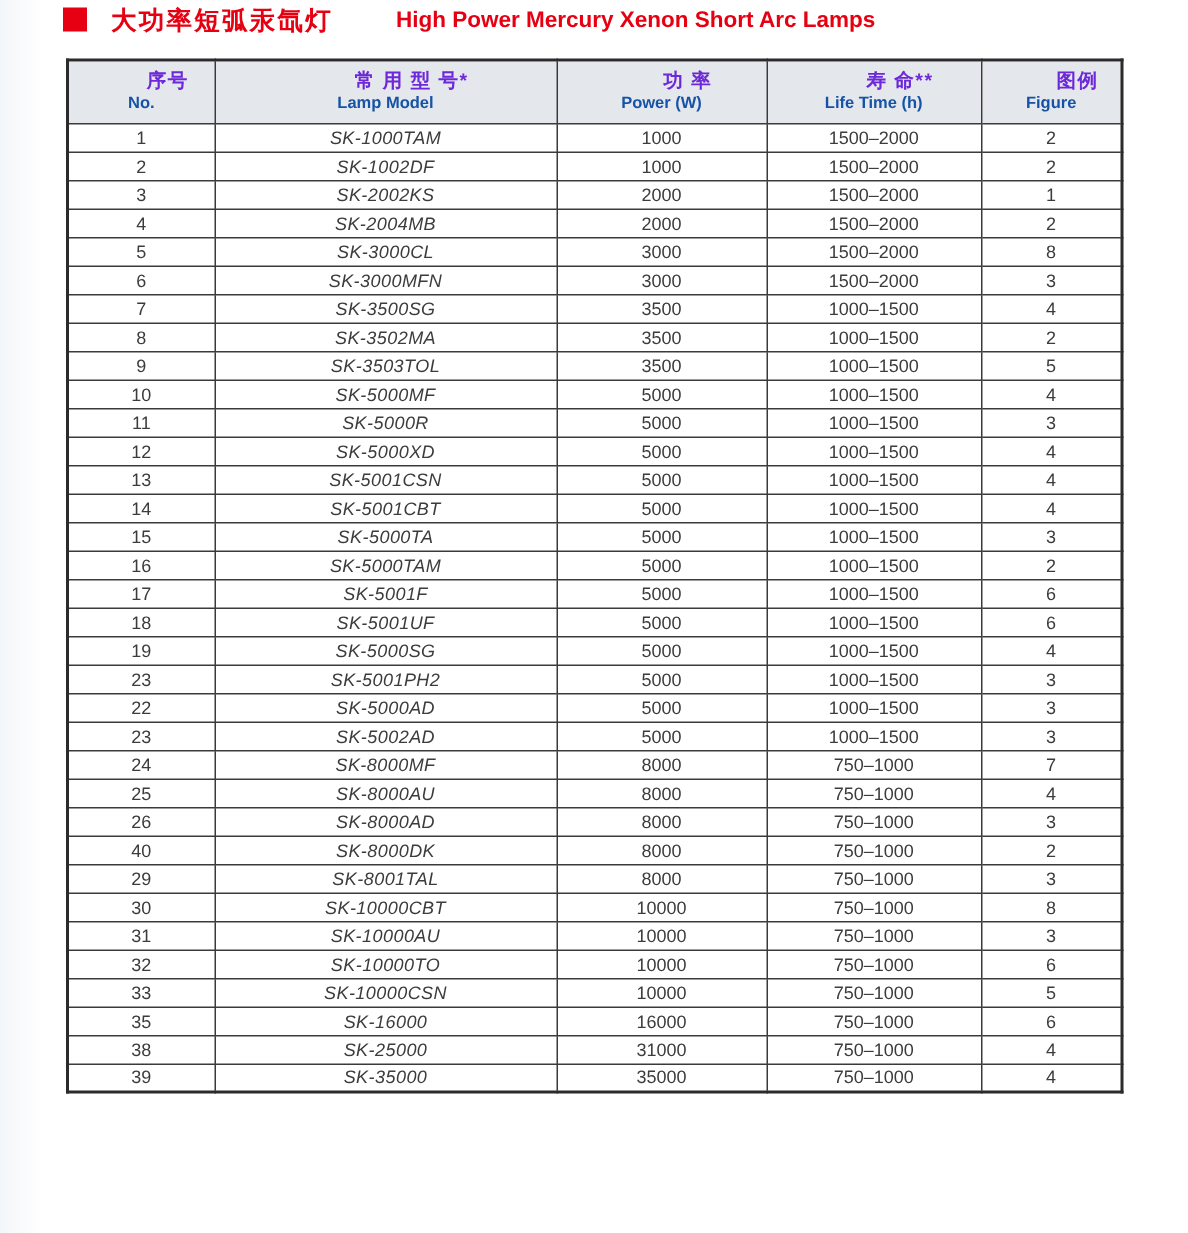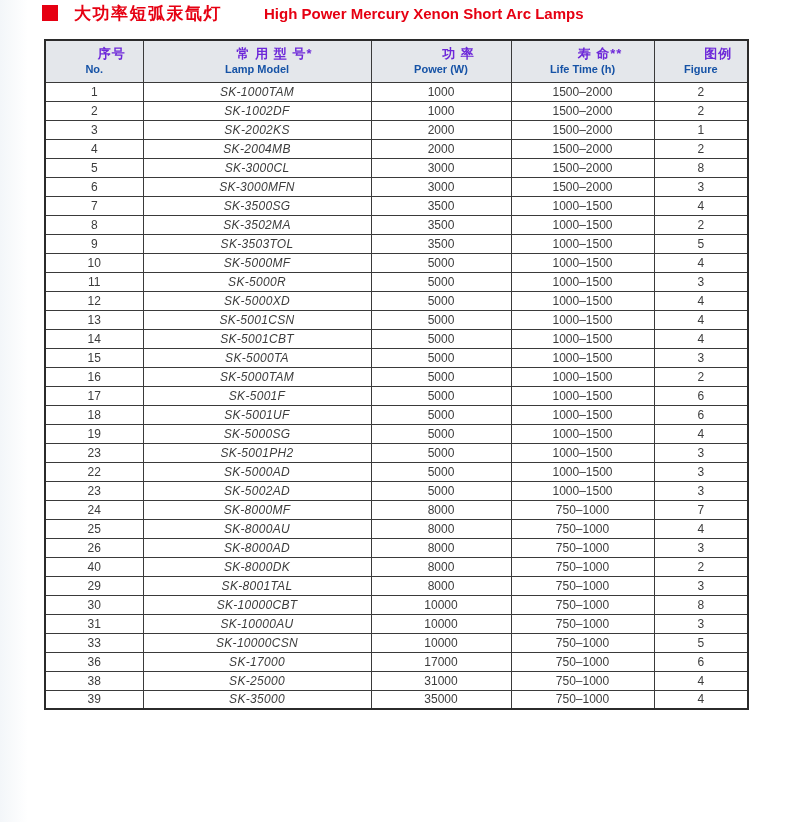--- a/index.html
+++ b/index.html
@@ -326,30 +326,37 @@
           <td class="figure-cell">8</td>
         </tr>
         <tr>
           <td class="no-cell">31</td>
           <td class="model-cell">SK-10000AU</td>
           <td class="power-cell">10000</td>
           <td class="life-cell">750–1000</td>
           <td class="figure-cell">3</td>
         </tr>
         <tr>
+          <td class="no-cell">32</td>
+          <td class="model-cell">SK-10000TO</td>
+          <td class="power-cell">10000</td>
+          <td class="life-cell">750–1000</td>
+          <td class="figure-cell">6</td>
+        </tr>
+        <tr>
           <td class="no-cell">33</td>
           <td class="model-cell">SK-10000CSN</td>
           <td class="power-cell">10000</td>
           <td class="life-cell">750–1000</td>
           <td class="figure-cell">5</td>
         </tr>
         <tr>
-          <td class="no-cell">36</td>
-          <td class="model-cell">SK-17000</td>
-          <td class="power-cell">17000</td>
+          <td class="no-cell">35</td>
+          <td class="model-cell">SK-16000</td>
+          <td class="power-cell">16000</td>
           <td class="life-cell">750–1000</td>
           <td class="figure-cell">6</td>
         </tr>
         <tr>
           <td class="no-cell">38</td>
           <td class="model-cell">SK-25000</td>
           <td class="power-cell">31000</td>
           <td class="life-cell">750–1000</td>
           <td class="figure-cell">4</td>
         </tr>

